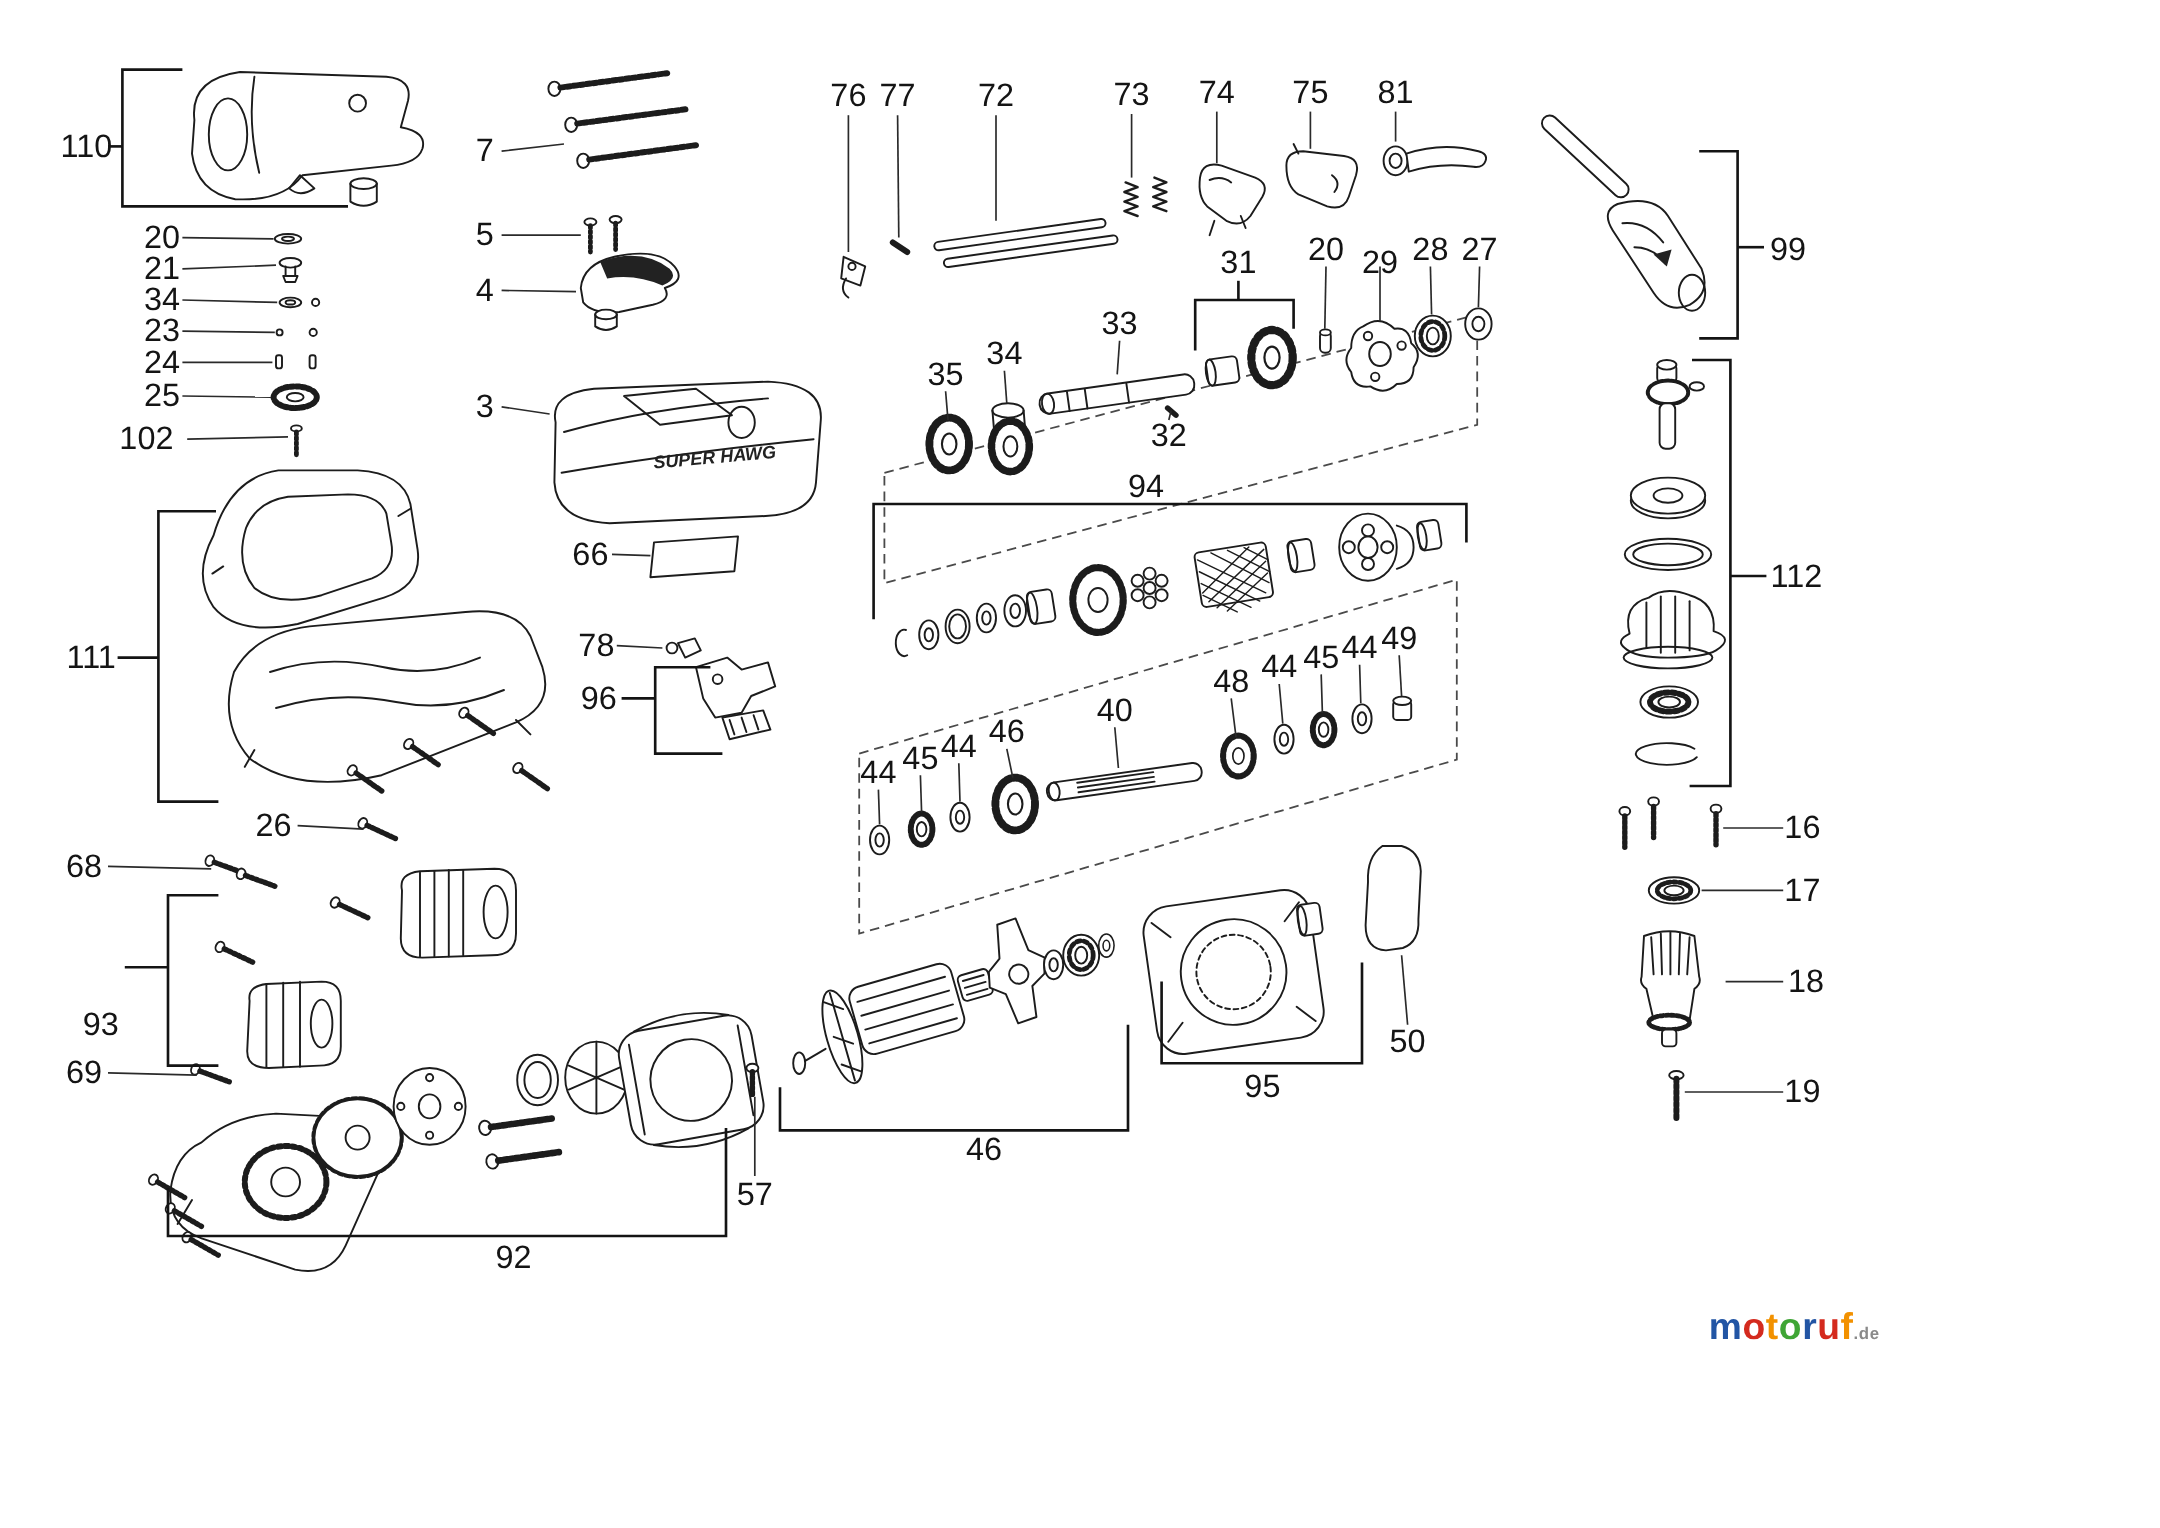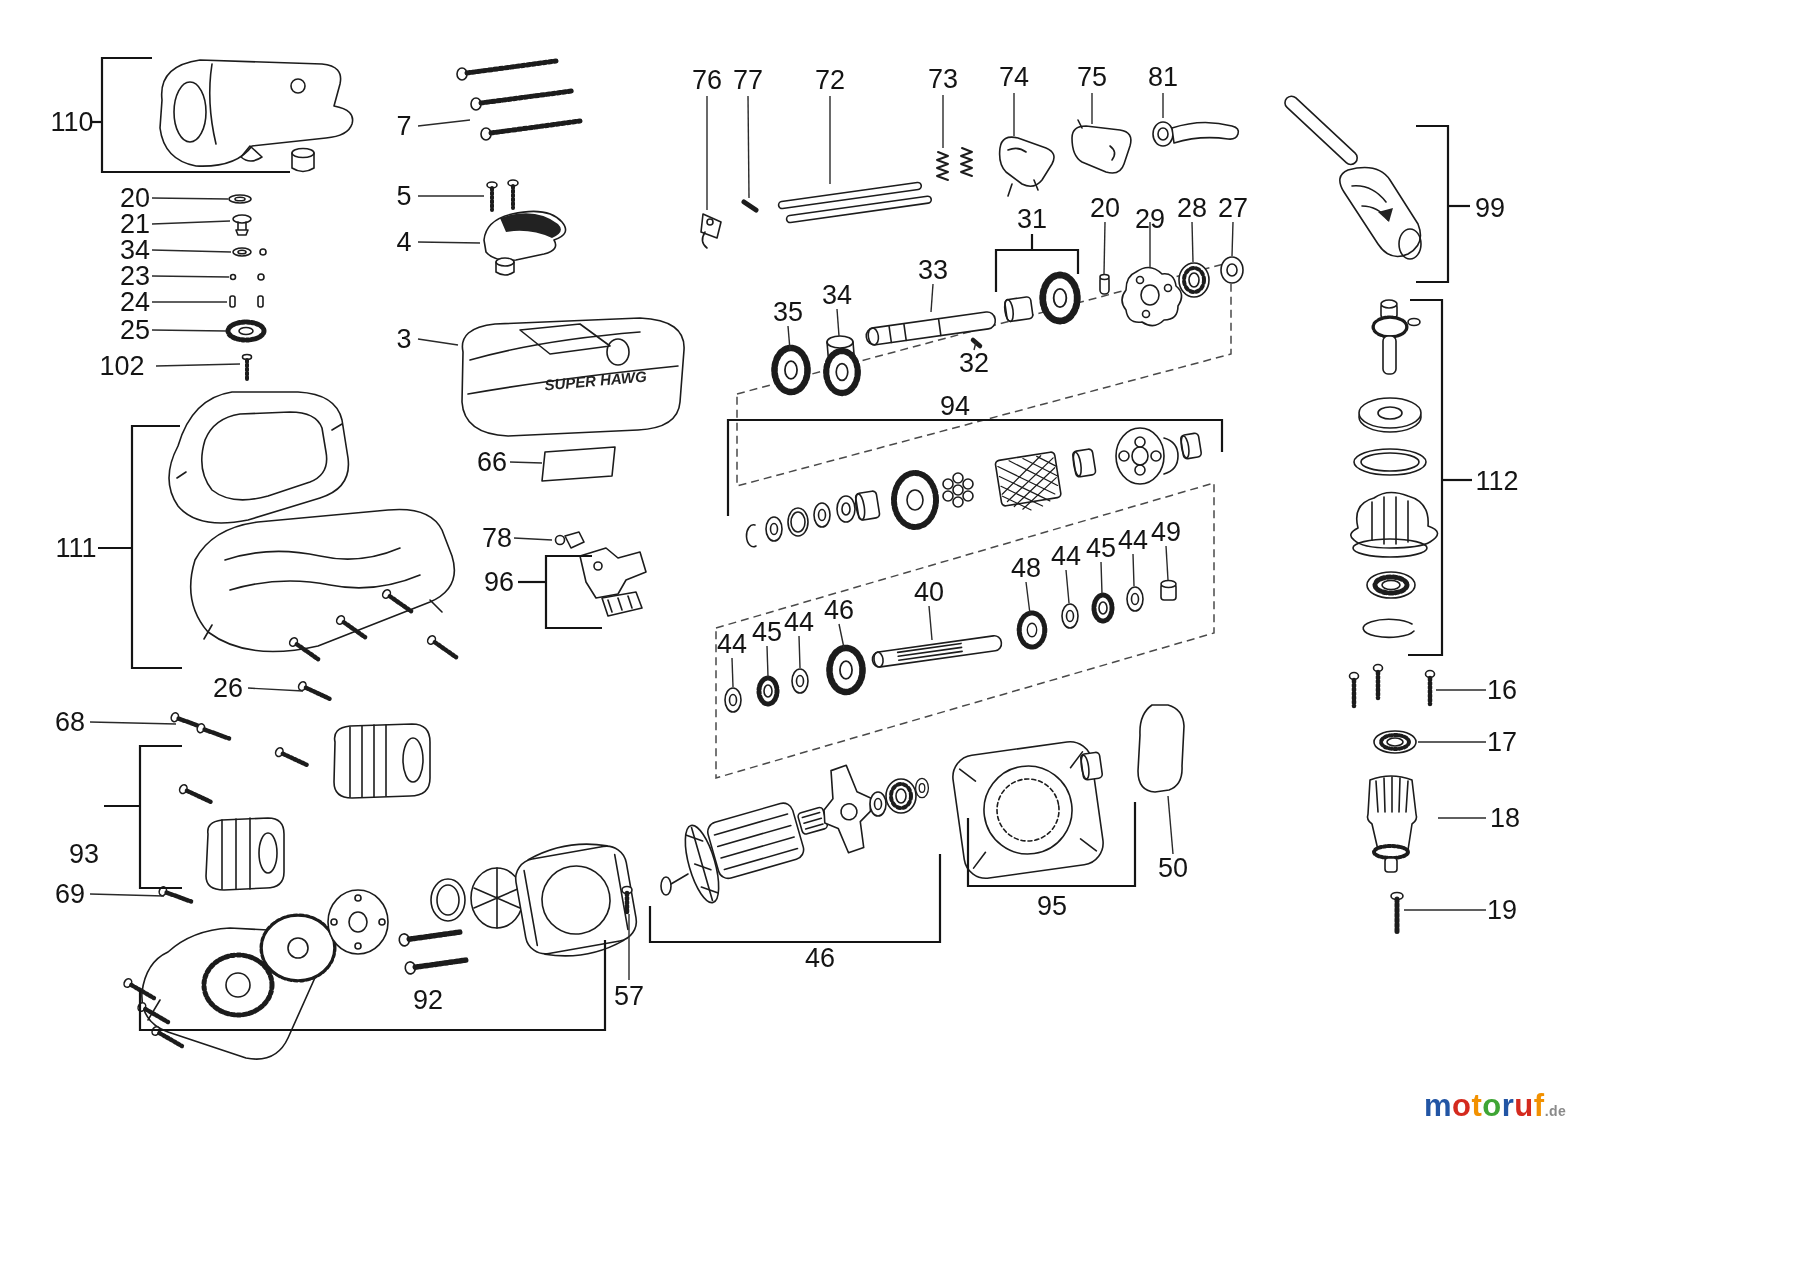--- a/index.html
+++ b/index.html
@@ -567,21 +567,21 @@
       <div class="part-label" style="left: 70px; top: 722px;">68</div>
       <div class="part-label" style="left: 84px; top: 806px; margin-top: 48px;">93</div>
       <div class="part-label" style="left: 70px; top: 894px;">69</div>
       <div class="part-label" style="left: 404px; top: 126px;">7</div>
       <div class="part-label" style="left: 404px; top: 196px;">5</div>
       <div class="part-label" style="left: 404px; top: 242px;">4</div>
       <div class="part-label" style="left: 404px; top: 339px;">3</div>
       <div class="part-label" style="left: 492px; top: 462px;">66</div>
       <div class="part-label" style="left: 497px; top: 538px;">78</div>
       <div class="part-label" style="left: 499px; top: 582px;">96</div>
-      <div class="part-label" style="left: 428px; top: 1000px;">92</div>
+      <div class="part-label" style="left: 428px; top: 1048px;">92</div>
       <div class="part-label" style="left: 629px; top: 996px;">57</div>
       <div class="part-label" style="left: 820px; top: 958px;">46</div>
       <div class="part-label" style="left: 707px; top: 80px;">76</div>
       <div class="part-label" style="left: 748px; top: 80px;">77</div>
       <div class="part-label" style="left: 830px; top: 80px;">72</div>
       <div class="part-label" style="left: 943px; top: 79px;">73</div>
       <div class="part-label" style="left: 1014px; top: 77px;">74</div>
       <div class="part-label" style="left: 1092px; top: 77px;">75</div>
       <div class="part-label" style="left: 1163px; top: 77px;">81</div>
       <div class="part-label" style="left: 1032px; top: 219px;">31</div>

